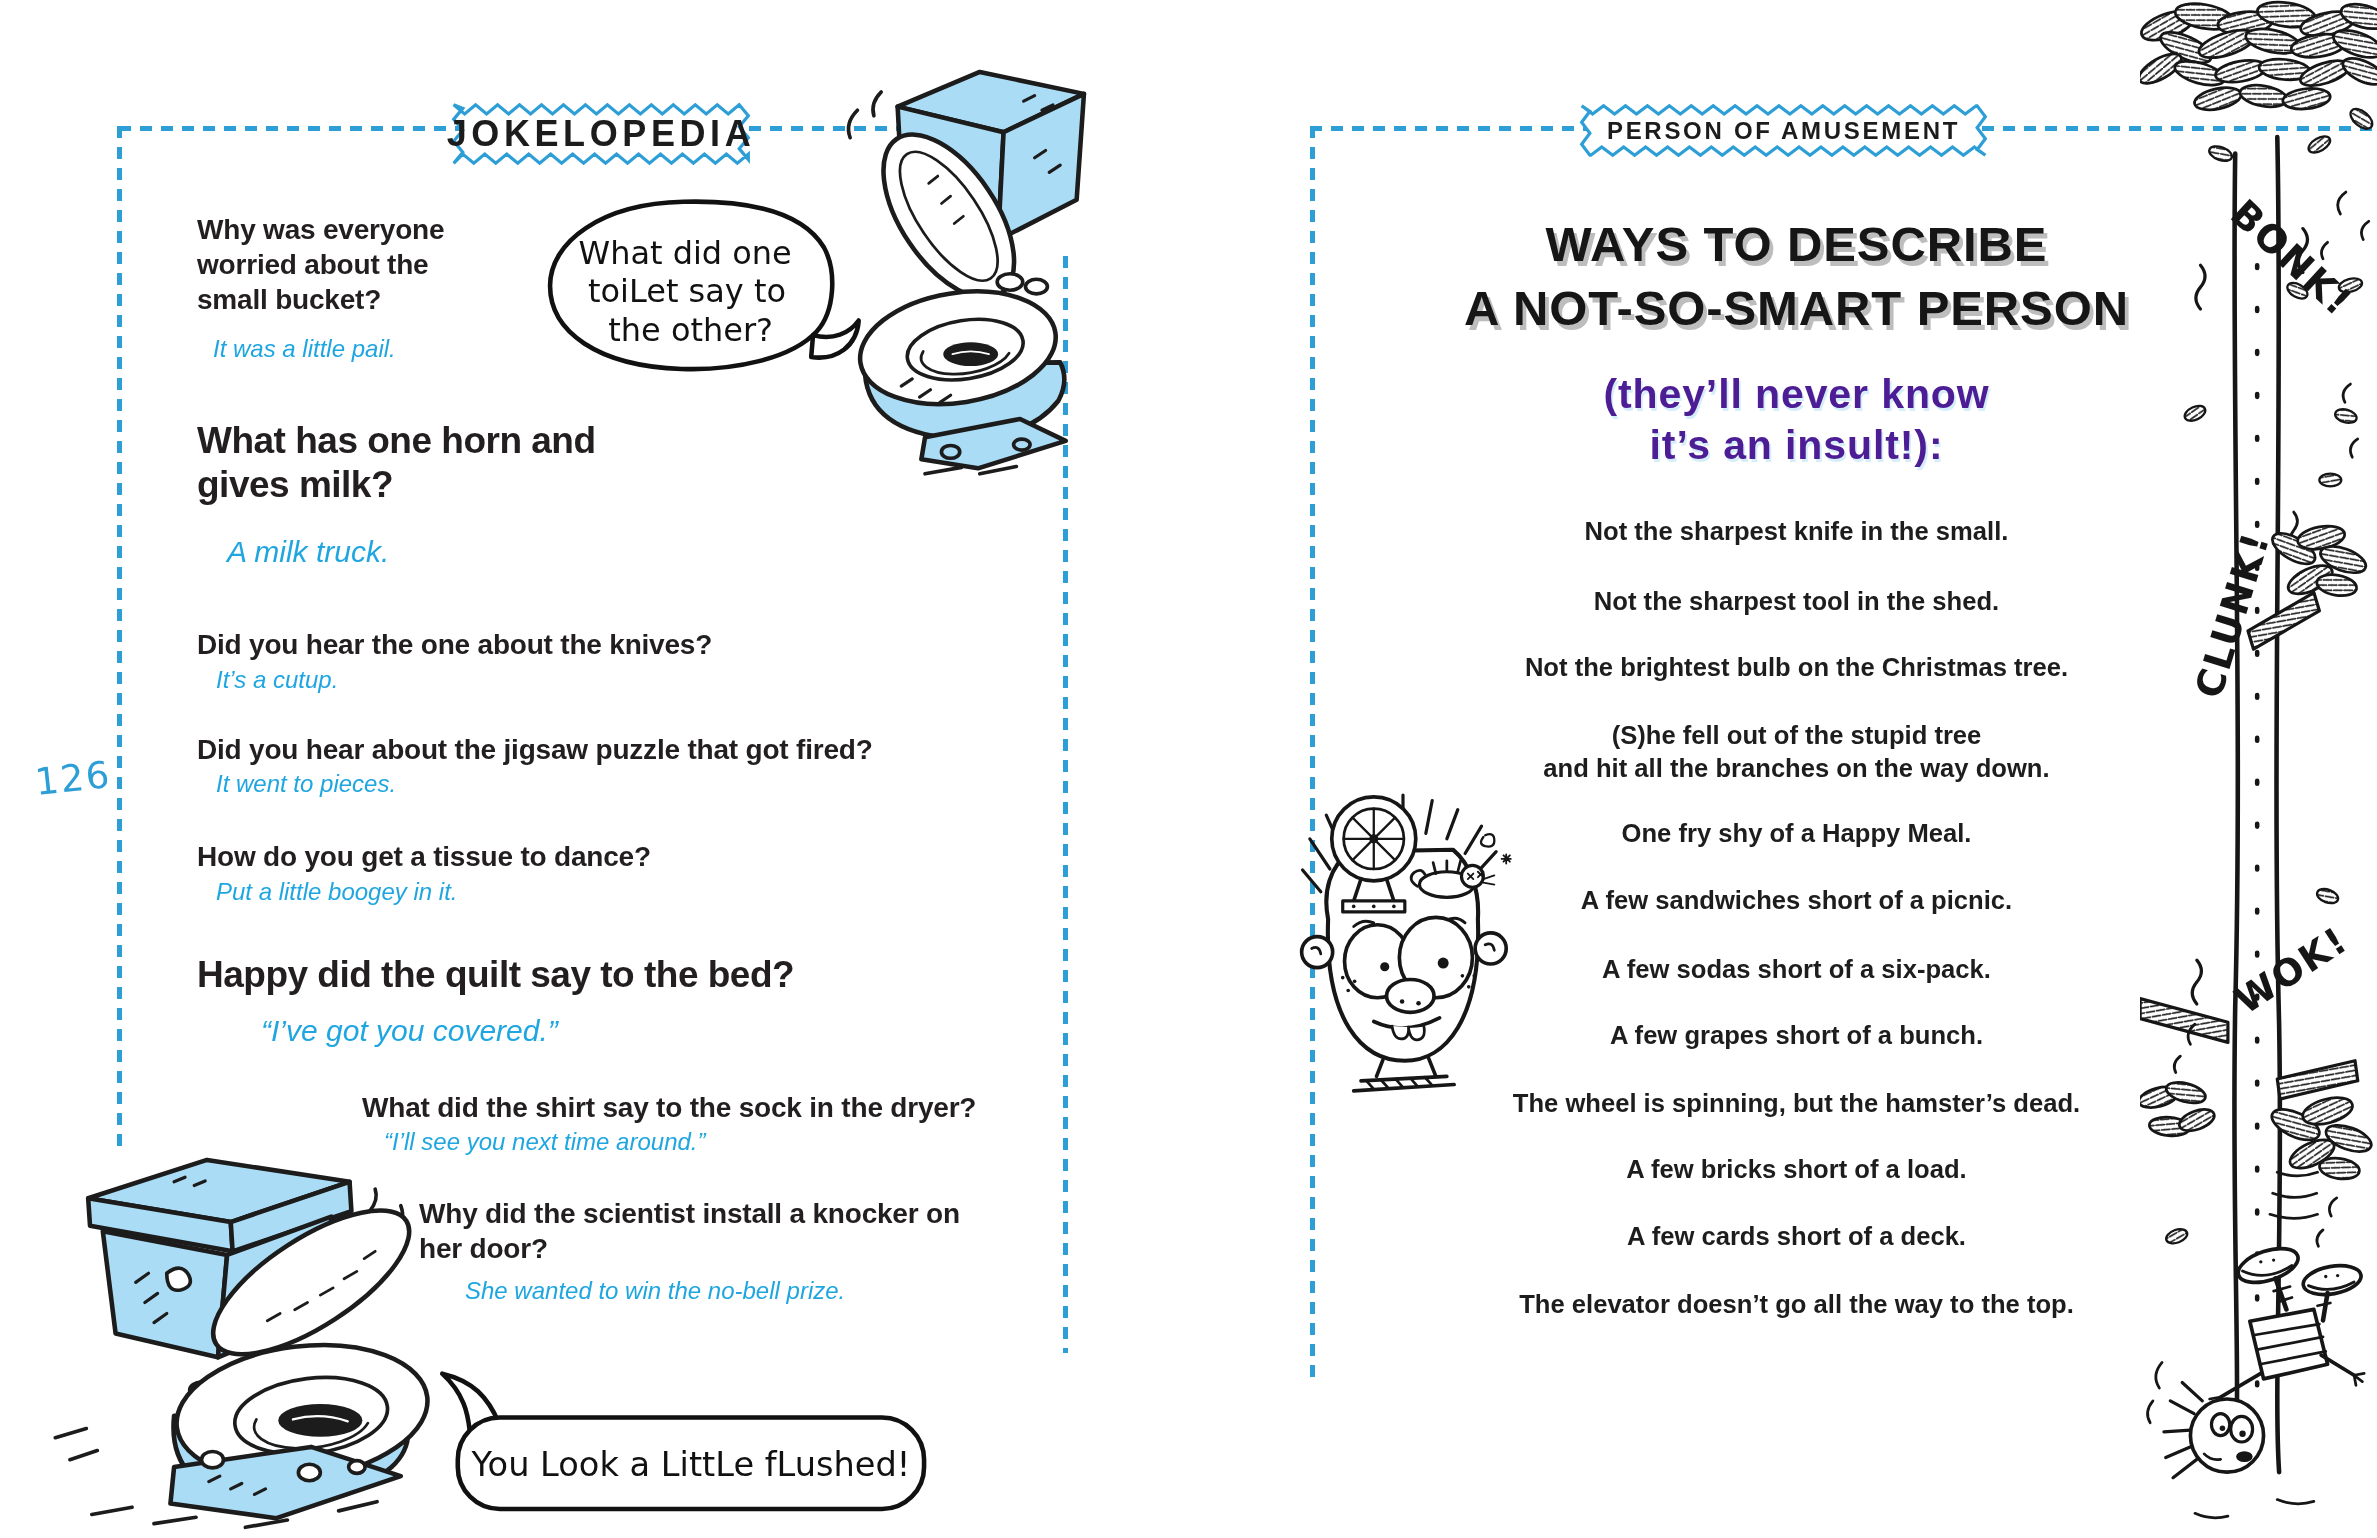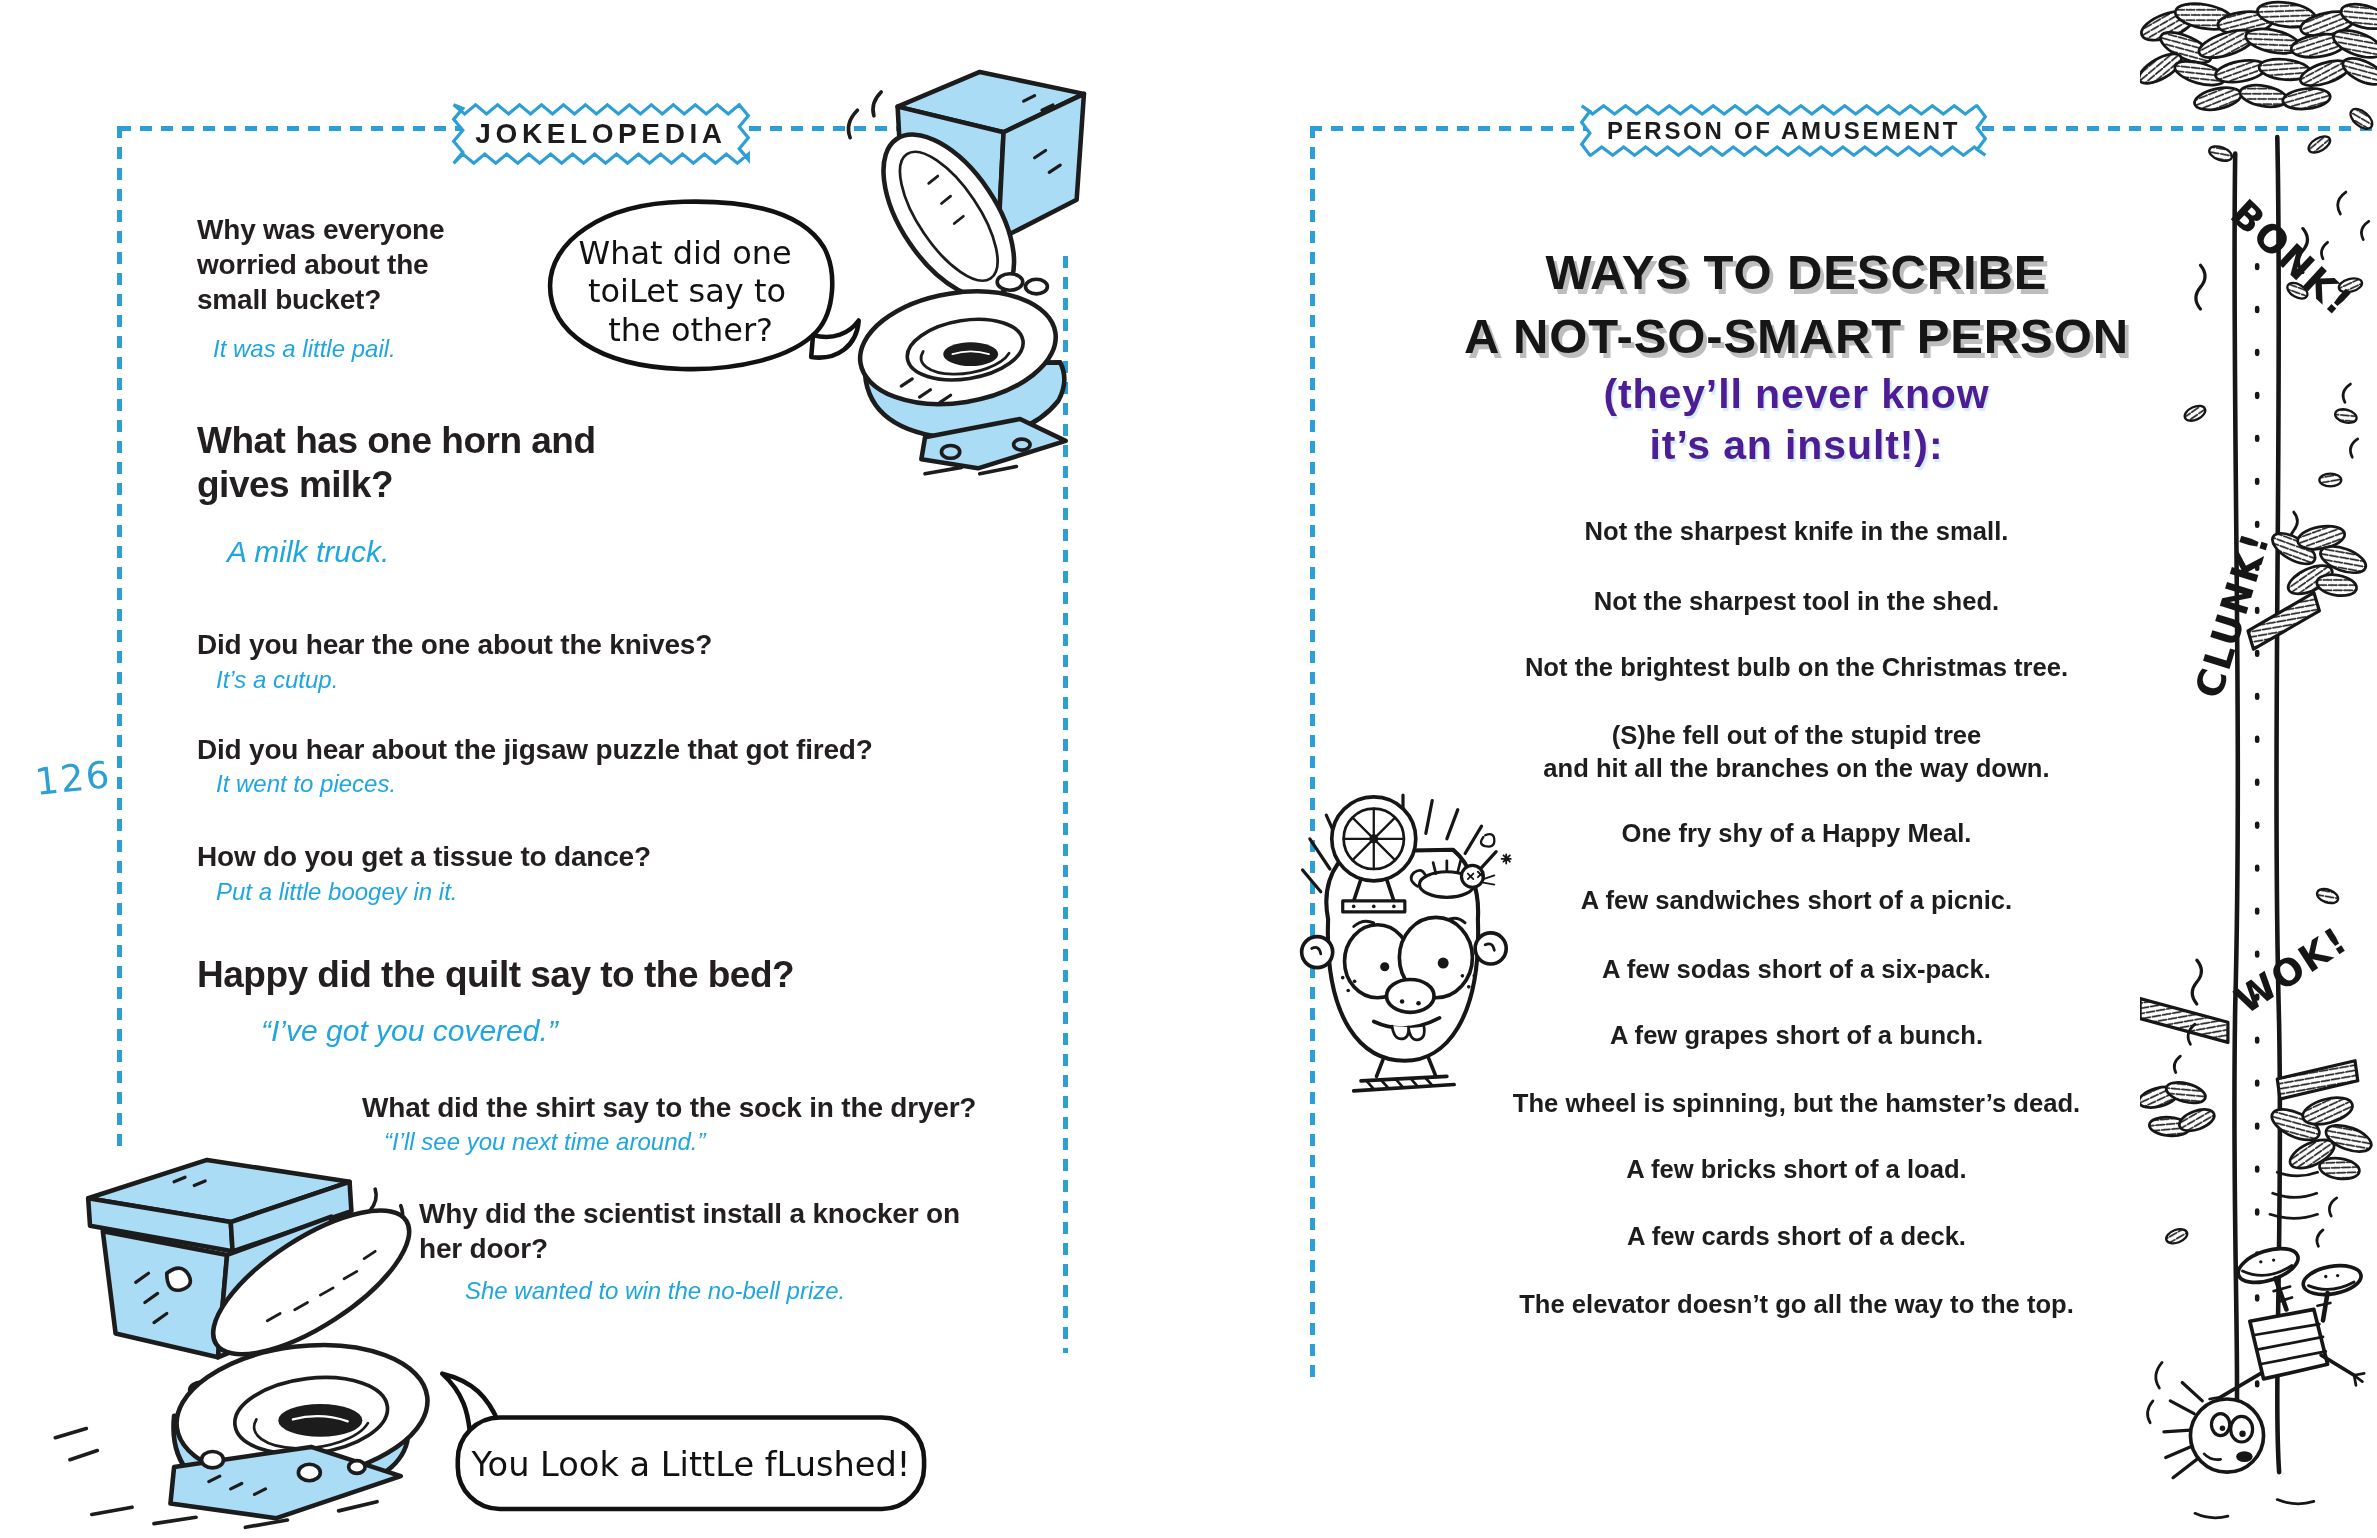--- a/index.html
+++ b/index.html
@@ -15,32 +15,32 @@
   }
   
   .dash-h{position:absolute;height:4.6px;z-index:1;
     background:repeating-linear-gradient(90deg,var(--blue) 0 12px,transparent 12px 21px);}
   .dash-v{position:absolute;width:4.6px;z-index:1;
     background:repeating-linear-gradient(180deg,var(--blue) 0 12px,transparent 12px 21px);}
   
   .banner{position:absolute;z-index:5;display:flex;align-items:center;justify-content:center;}
   .banner svg{position:absolute;inset:0;overflow:visible;}
   .banner span{position:relative;z-index:1;font-weight:700;color:#1c1c1c;white-space:nowrap;}
-  .b-left span{font-size:28px;letter-spacing:4.6px;}
+  .b-left span{font-size:36px;letter-spacing:4.6px;}
   .b-right span{font-size:24px;letter-spacing:2.7px;}
   
   .q{position:absolute;z-index:3;font-weight:700;font-size:28px;line-height:1.25;
      color:var(--ink);letter-spacing:-0.2px;}
   .q.big{font-size:37px;line-height:1.2;letter-spacing:-0.5px;}
   .a{position:absolute;z-index:3;font-style:italic;font-size:24px;line-height:1.2;color:var(--ansblue);}
   .a.big{font-size:30px;}
   
   .r-center{position:absolute;left:1330px;width:933px;text-align:center;z-index:3;}
   .r-title{font-weight:900;font-size:49px;color:#161616;letter-spacing:0.9px;white-space:nowrap;
-     text-shadow:3.7px 4.6px 0 #bdbdbd;margin-top:28px;}
+     text-shadow:3.7px 4.6px 0 #bdbdbd;}
   .r-sub{font-weight:700;font-size:41px;color:#4c1d95;letter-spacing:0.9px;white-space:nowrap;
      text-shadow:1.8px 2.7px 0 #d5eefa;}
   .item{font-weight:700;font-size:25.6px;line-height:1.28;color:#1d1d1d;white-space:pre-line;}
   
   .sound{position:absolute;z-index:4;font-family:"DejaVu Sans",sans-serif;font-weight:700;
      color:#161616;white-space:nowrap;letter-spacing:1.8px;}
   
   .illus{position:absolute;z-index:2;}
   .pagenum{position:absolute;z-index:3;font-family:"DejaVu Sans",sans-serif;color:var(--blue);
      font-size:37px;transform:rotate(-6deg);letter-spacing:1.8px;}

